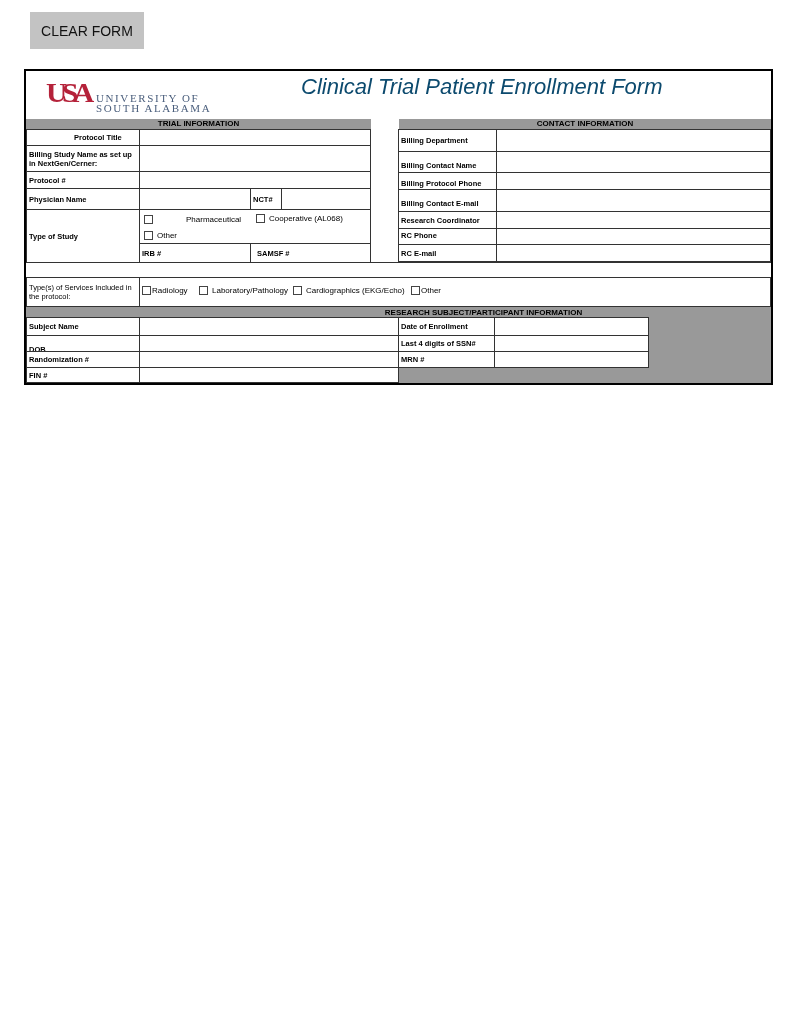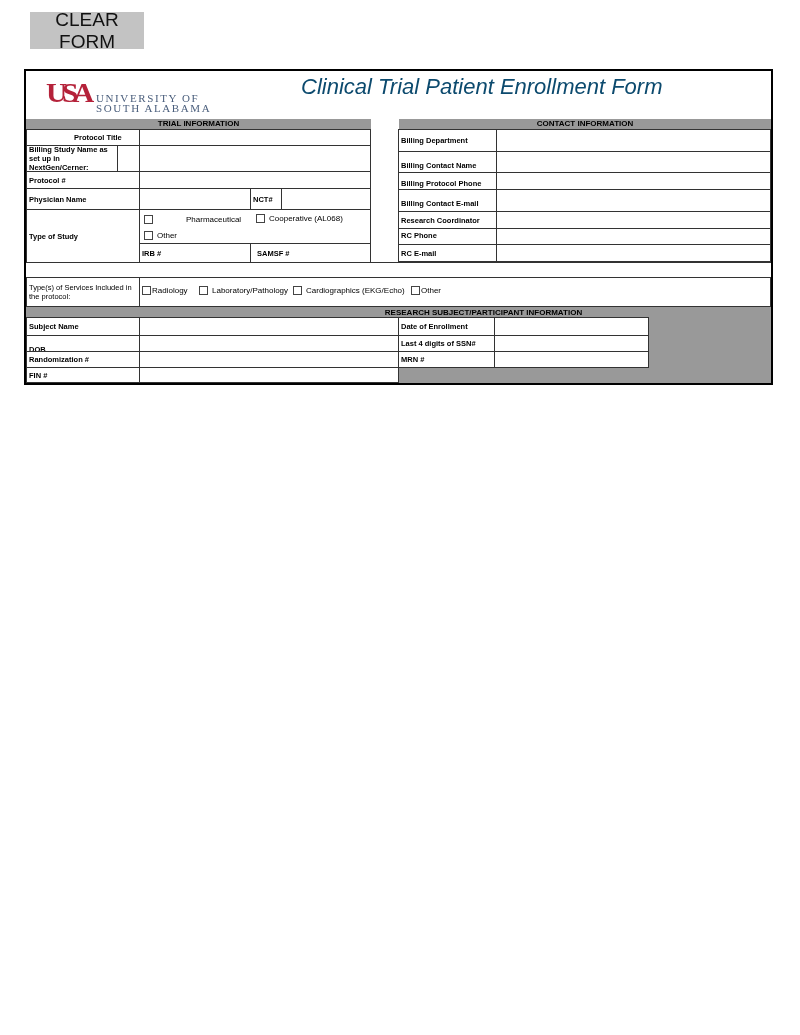--- a/index.html
+++ b/index.html
@@ -2,21 +2,21 @@
 <html><head>
 <meta charset="utf-8">
 <style>
   * { box-sizing: border-box; margin: 0; padding: 0; }
   html, body { width: 800px; height: 1035px; background: #ffffff; }
   body { position: relative; font-family: "Liberation Sans", "DejaVu Sans", sans-serif; color: #000; overflow: hidden; }
 
   .clear-btn {
     position: absolute; left: 30px; top: 12px; width: 114px; height: 37px;
     background: #c3c3c3; border: none; font-family: "Liberation Sans", sans-serif;
-    font-size: 19px; color: #111; display: flex; align-items: center; justify-content: center;
+    font-size: 14px; color: #111; display: flex; align-items: center; justify-content: center;
     cursor: pointer;
   }
 
   .form-frame {
     position: absolute; left: 24px; top: 69px; width: 749px; height: 316px;
     border: 2px solid #000; background: #fff;
   }
 
   .logo {
     position: absolute; left: 47px; top: 80px; height: 26px; display: flex; align-items: center;
@@ -75,21 +75,21 @@
   </div>
 </div>
 
 <div class="title">Clinical Trial Patient Enrollment Form</div>
 
 <div class="band" style="left:26px; top:119px; width:345px;">TRIAL INFORMATION</div>
 
 <div class="cell" style="left:26px; top:129px; width:114px; height:17px;padding-left:47px;">Protocol Title</div>
 <div class="field" style="left:139px; top:129px; width:232px; height:17px;"><input value="" style=""></div>
 
-<div class="cell" style="left:26px; top:145px; width:92px; height:27px;">Billing Study Name as set up in NextGen/Cerner:</div>
+<div class="cell" style="left:26px; top:145px; width:114px; height:27px;">Billing Study Name as set up in NextGen/Cerner:</div>
 <div class="field" style="left:139px; top:145px; width:232px; height:27px;"><input value="" style=""></div>
 
 <div class="cell" style="left:26px; top:171px; width:114px; height:18px;">Protocol #</div>
 <div class="field" style="left:139px; top:171px; width:232px; height:18px;"><input value="" style=""></div>
 
 <div class="cell" style="left:26px; top:188px; width:114px; height:22px;">Physician Name</div>
 <div class="field" style="left:139px; top:188px; width:112px; height:22px;"><input value="" style=""></div>
 <div class="cell" style="left:250px; top:188px; width:32px; height:22px;">NCT#</div>
 <div class="field" style="left:281px; top:188px; width:90px; height:22px;"><input value="" style=""></div>
 

